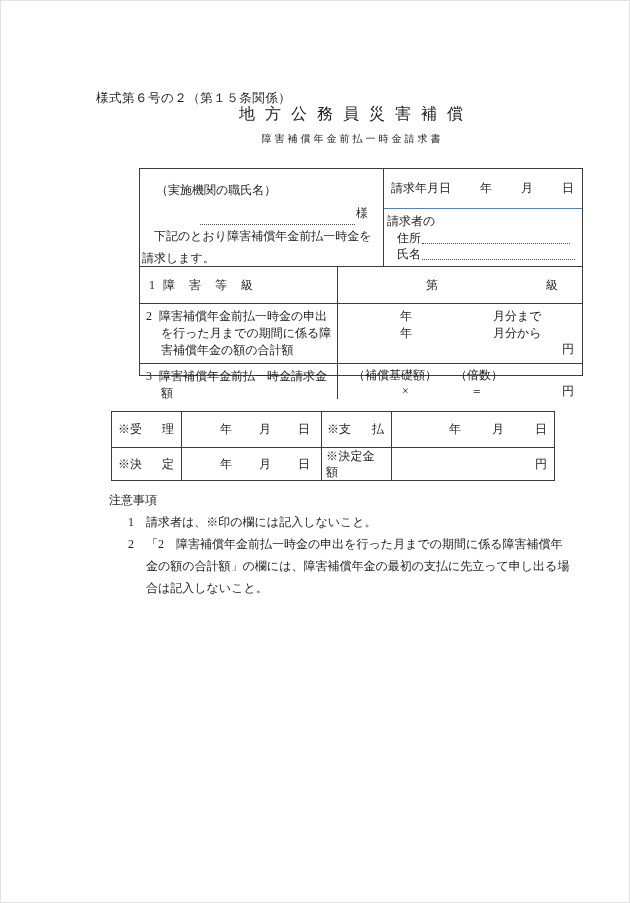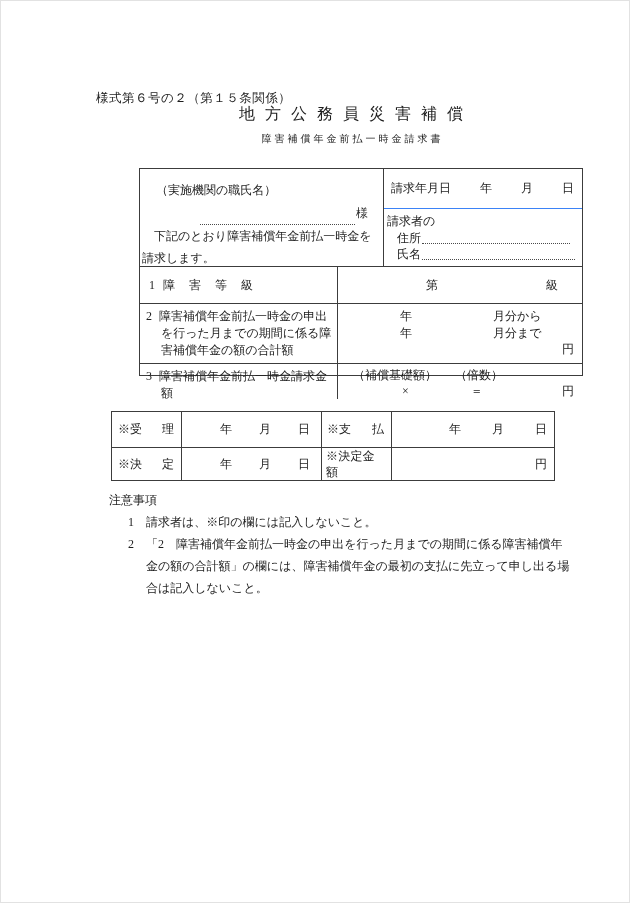--- a/index.html
+++ b/index.html
@@ -130,25 +130,25 @@
       </div>
     </div>
 
     <div class="mrow r2">
       <div class="mlabel wrap-label">
         <span class="ino">2</span><span>障害補償年金前払一時金の申出を行った月までの期間に係る障害補償年金の額の合計額</span>
       </div>
       <div class="mvalue r2value">
         <div>
           <span class="yunit">年</span>
-          <span class="suf">月分から</span>
+          <span class="suf">月分まで</span>
         </div>
         <div>
           <span class="yunit">年</span>
-          <span class="suf">月分まで</span>
+          <span class="suf">月分から</span>
         </div>
         <div class="yen-line">
           <span>円</span>
         </div>
       </div>
     </div>
 
     <div class="mrow r3">
       <div class="mlabel wrap-label">
         <span class="ino">3</span><span>障害補償年金前払一時金請求金額</span>

